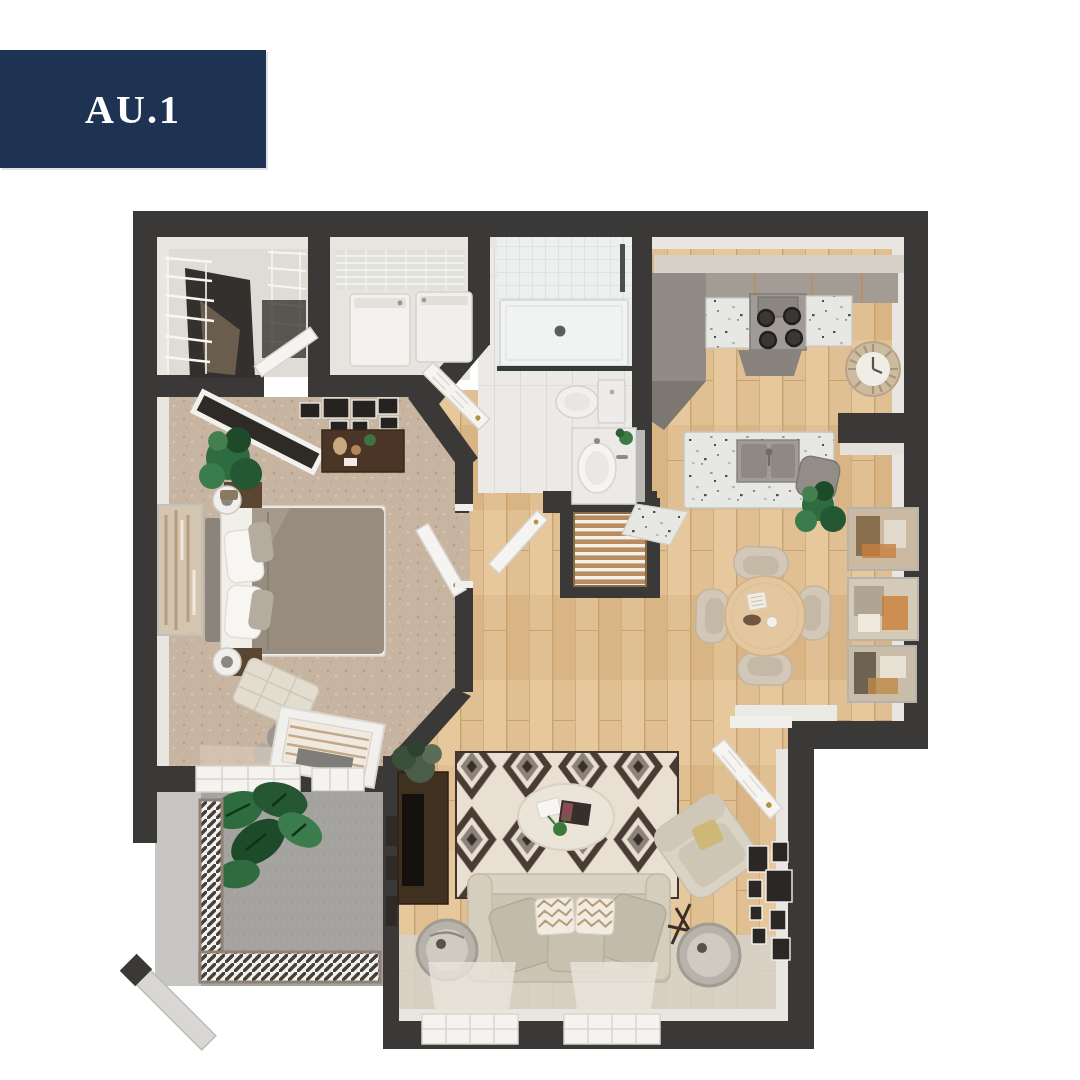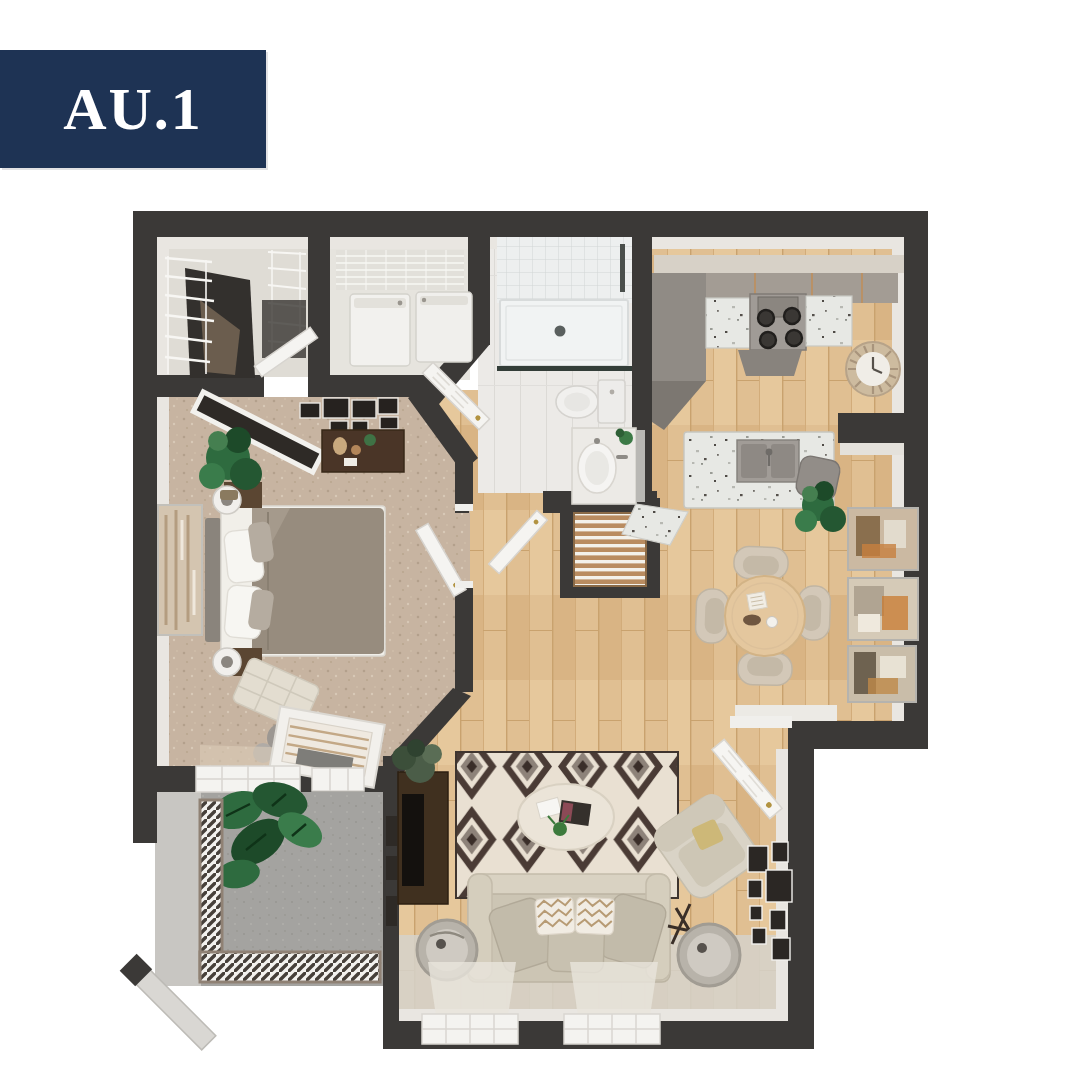--- a/index.html
+++ b/index.html
@@ -1,20 +1,20 @@
 <!DOCTYPE html>
 <html><head>
 <meta charset="utf-8">
 <style>
   html,body{margin:0;padding:0;background:#ffffff;font-family:"Liberation Sans",sans-serif;}
   .page{position:relative;width:1080px;height:1080px;background:#ffffff;overflow:hidden;}
   .plan-badge{
     position:absolute;left:0;top:50px;width:266px;height:118px;
     display:flex;align-items:center;justify-content:center;
-    font-family:"Liberation Serif",serif;font-weight:700;font-size:60px;
+    font-family:"Liberation Serif",serif;font-weight:700;font-size:40px;
     letter-spacing:2px;box-shadow:2px 2px 0 rgba(190,190,196,.45);
   }
   .plan-svg{position:absolute;left:0;top:0;}
 </style>
 </head>
 <body>
 
 <div class="page" style="background: rgb(255, 255, 255);">
 
   <div class="plan-badge" style="background: rgb(30, 51, 84); color: rgb(255, 255, 255);">

